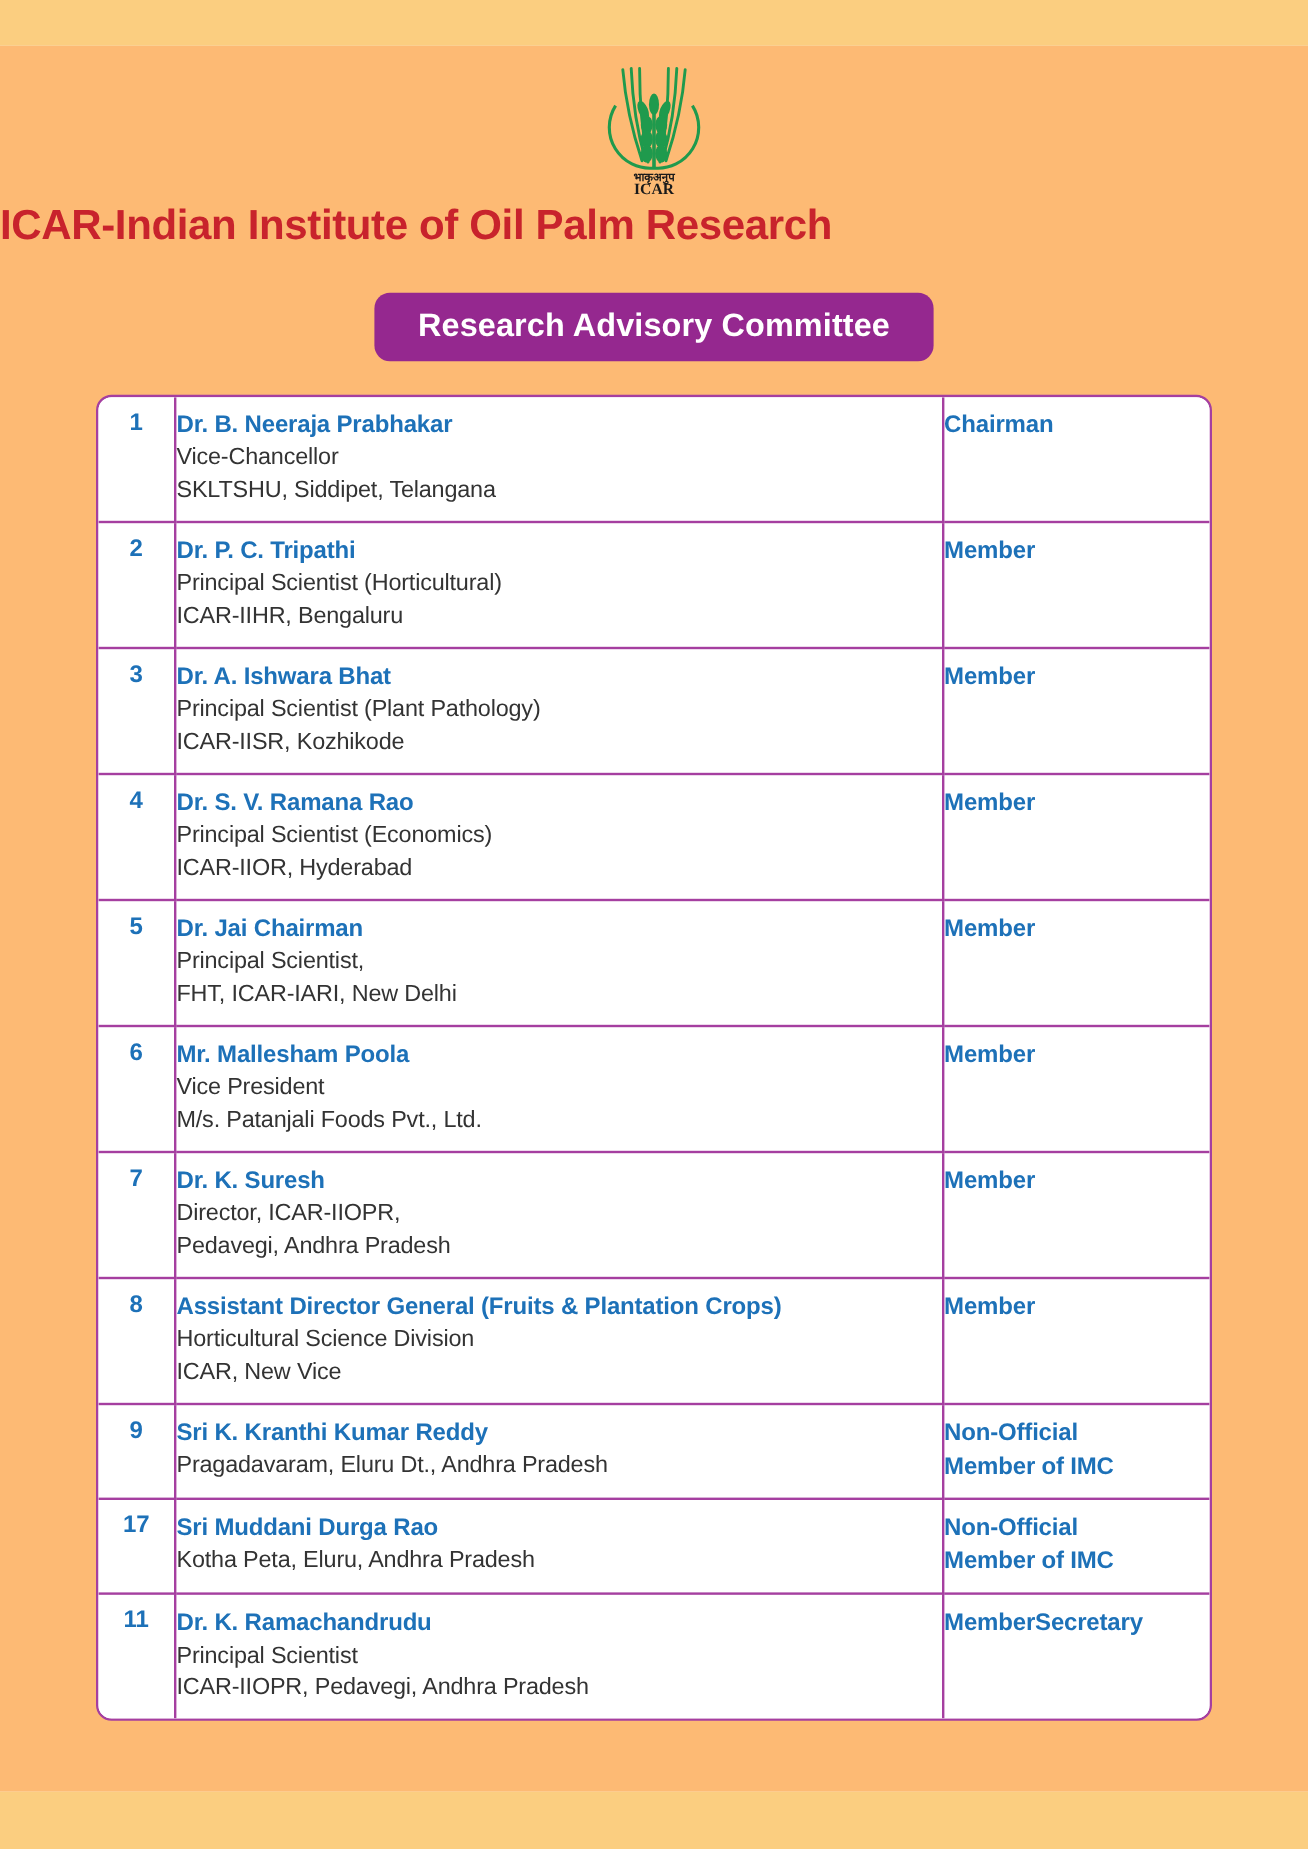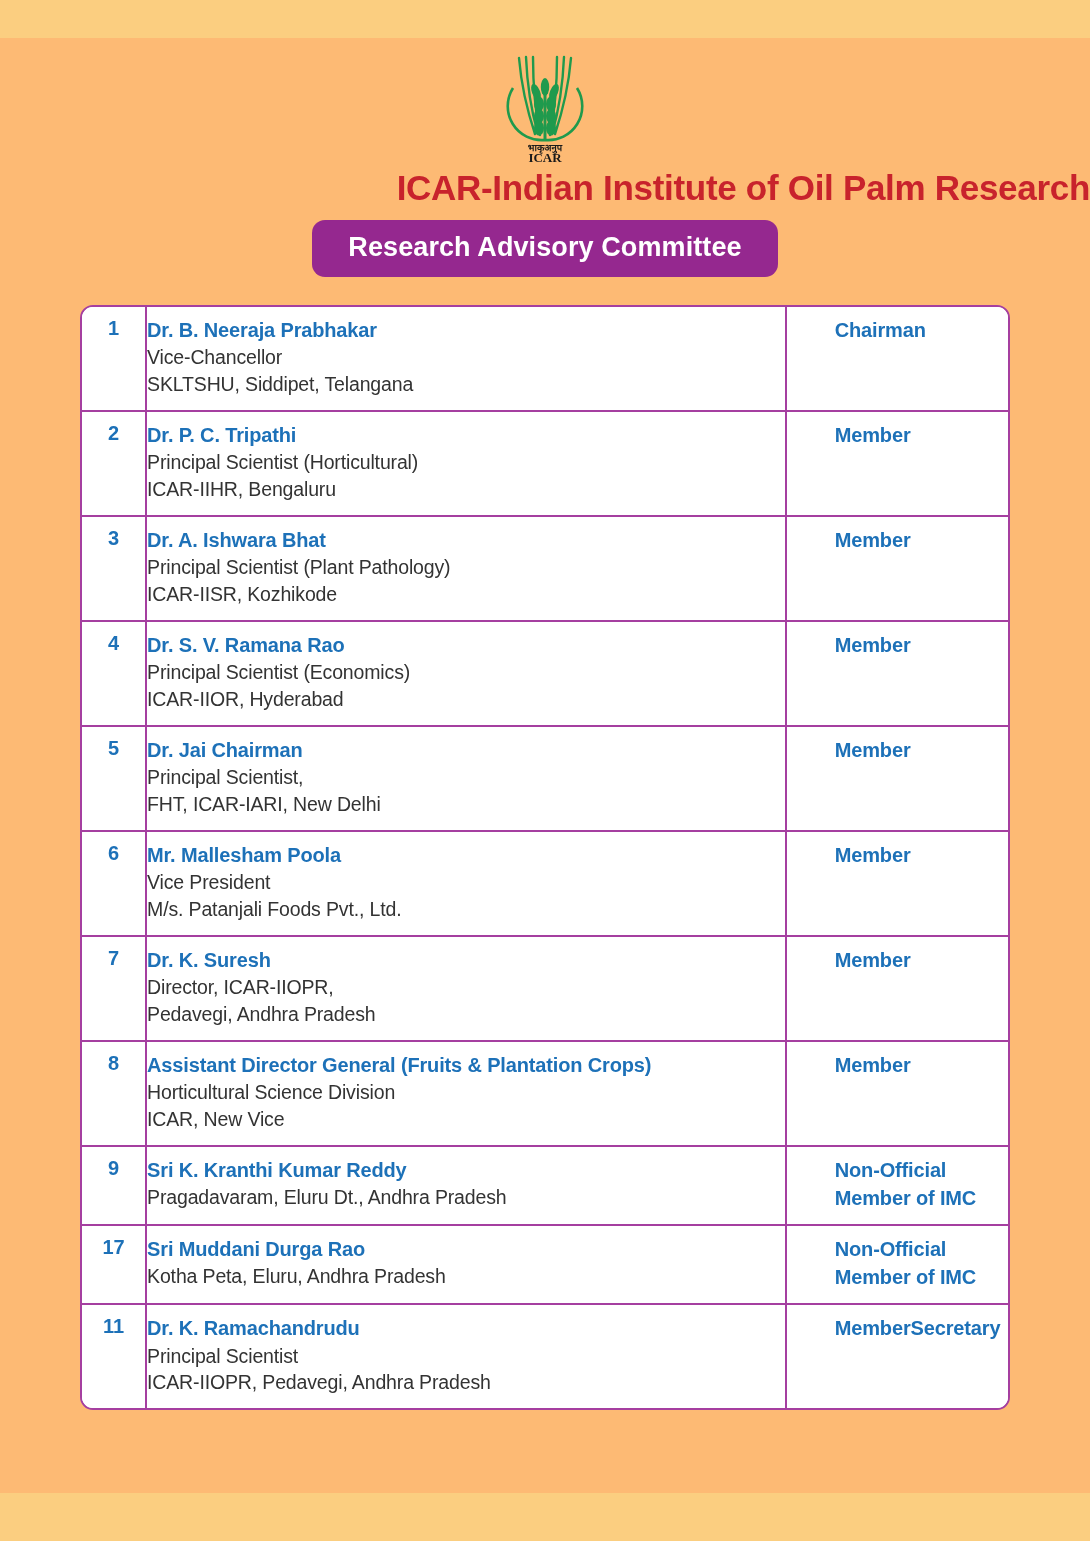--- a/index.html
+++ b/index.html
@@ -38,33 +38,33 @@
     margin: 0 auto;
     padding-top: 14px;
     width: 100px;
     height: 112px;
     display: block;
   }
   .logo-wrap svg { display: block; }
 
   
   .org-title {
-    text-align: right;
+    text-align: left;
     color: #C8232C;
     font-size: 35px;
     font-weight: bold;
     letter-spacing: -0.3px;
     margin-top: 4px;
     font-family: "Liberation Sans", sans-serif;
   }
 
   
   .badge-row {
     text-align: center;
-    margin-top: 12px;
+    margin-top: 36px;
   }
   .badge {
     display: inline-block;
     background: #95288F;
     color: #FFFFFF;
     font-size: 27px;
     font-weight: bold;
     padding: 12px 36px 14px 36px;
     border-radius: 13px;
     letter-spacing: 0.1px;
@@ -96,21 +96,21 @@
     table-layout: fixed;
   }
   table.rac tr { background: #FFFFFF; }
   table.rac td {
     border-bottom: 2px solid #A53FA0;
     border-right: 2px solid #A53FA0;
     vertical-align: top;
     padding: 10px 0 12px 0;
   }
   table.rac tr:last-child td { border-bottom: none; }
-  table.rac td.col-role { border-right: none; padding-left: 48px; }
+  table.rac td.col-role { border-right: none; }
 
   col.c-num  { width: 64px; }
   col.c-body { width: 639px; }
   col.c-role { width: 222px; }
 
   .col-num {
     text-align: center;
     color: #1D71B8;
     font-weight: bold;
     font-size: 20px;

